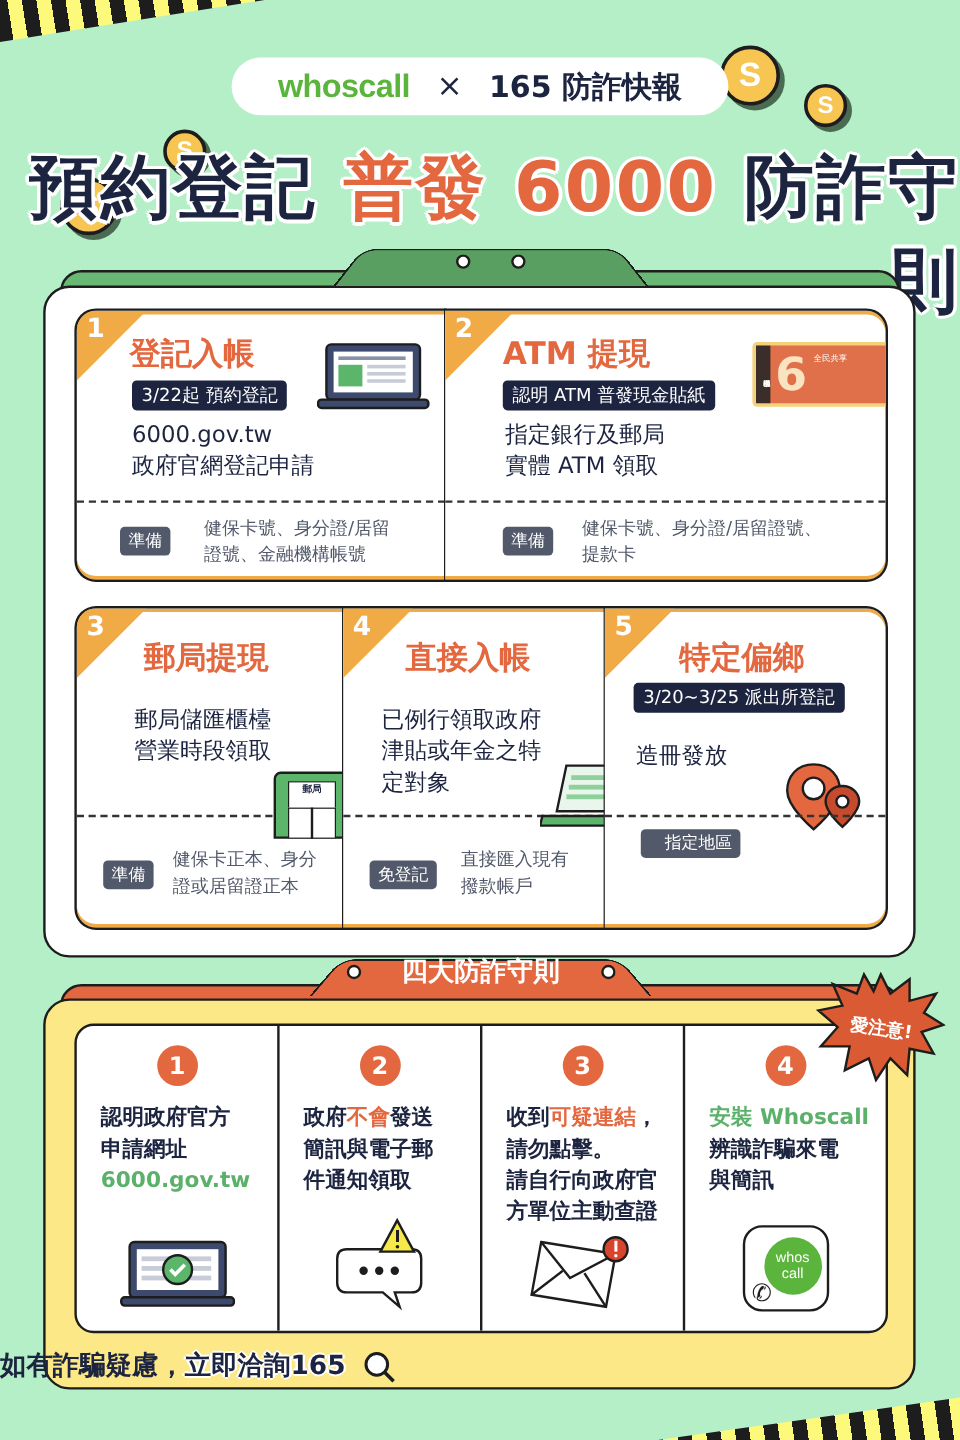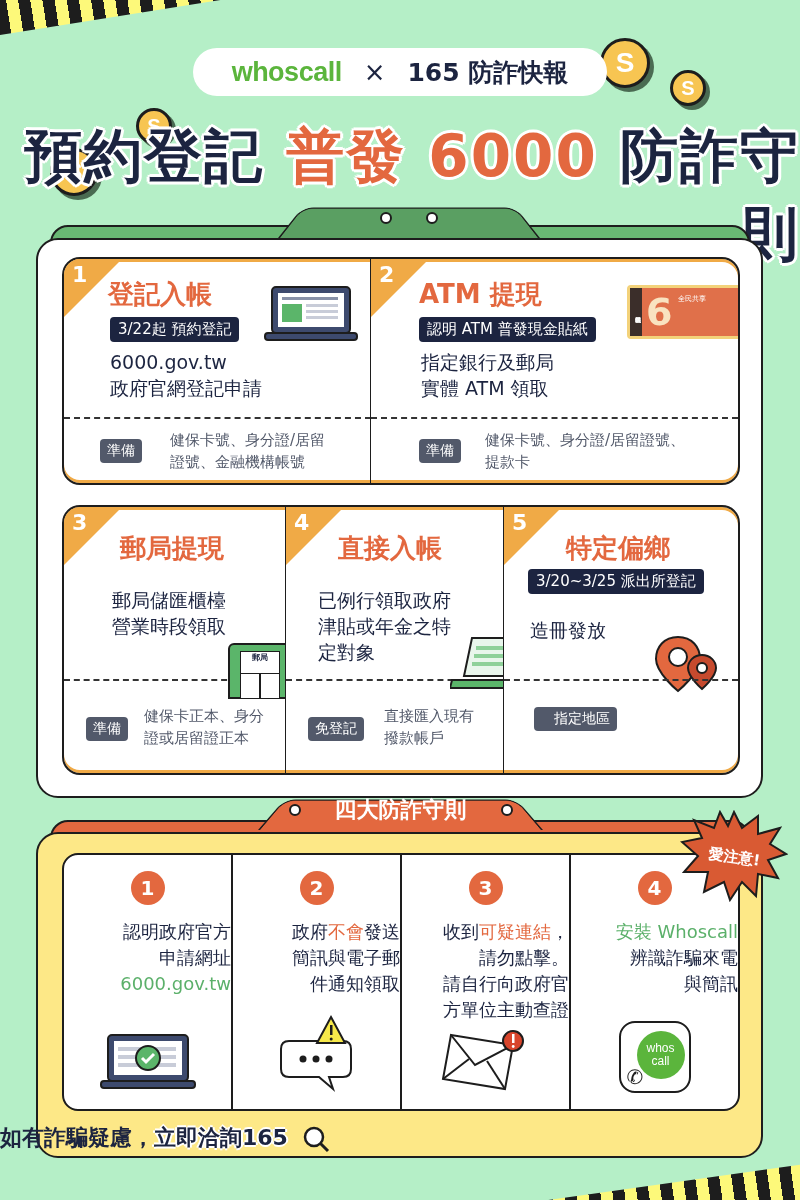--- a/index.html
+++ b/index.html
@@ -58,21 +58,21 @@
   .c5 { left: 503px; top: 505px; width: 237px; height: 270px; border-radius: 0 18px 18px 0; border-left: 1.5px solid #1d1d1d; }
   .c1, .c2, .c3, .c4, .c5 { box-shadow: 0 3px 0 #f0aa46 inset, 0 -3px 0 #f0aa46 inset; }
 
   
   .sec2-back { position: absolute; left: 50px; top: 820px; width: 700px; height: 40px; background: #e3683f; border: 2px solid #1d1d1d; border-radius: 18px 18px 0 0; }
   .sec2-wrap { position: absolute; left: 36px; top: 832px; width: 727px; height: 326px; background: #fde887; border: 2.5px solid #1d1d1d; border-radius: 22px; }
   .rules { position: absolute; left: 62px; top: 853px; width: 678px; height: 258px; background: #fff; border: 2.5px solid #1d1d1d; border-radius: 16px; display: flex; overflow: hidden; }
   .rule { flex: 1; position: relative; border-right: 2px solid #1d1d1d; padding: 16px 0 0 20px; }
   .rule:last-child { border-right: none; }
   .rule .circle { width: 34px; height: 34px; border-radius: 50%; background: #e3683f; color: #fff; font-weight: bold; font-size: 20px; display: flex; align-items: center; justify-content: center; margin: 0 auto 14px; position: relative; left: -10px; }
-  .rule .txt { font-size: 18px; line-height: 26px; font-weight: normal; color: #1c2440; text-align: right; }
+  .rule .txt { font-size: 18px; line-height: 26px; font-weight: bold; color: #1c2440; }
   .rule .txt .hl-green { color: #5bb06a; }
   .rule .txt .hl-orange { color: #e3683f; }
   .rule .icon { position: absolute; left: 50%; transform: translateX(-50%); bottom: 16px; }
 
   .starburst { position: absolute; left: 680px; top: 810px; width: 108px; height: 92px; }
   .footer-text { position: absolute; left: 0; top: 1123px; width: 800px; font-size: 22px; font-weight: bold; color: #1c2440; }
   .footer-text .outline { color: #1c2440; text-shadow: 2px 0 0 #fff, -2px 0 0 #fff, 0 2px 0 #fff, 0 -2px 0 #fff; }
 </style>
 </head>
 <body>
@@ -192,21 +192,21 @@
   <span class="title" style="left:62px;top:24px;">特定偏鄉</span>
   <span class="dark-badge" style="left:24px;top:62px;">3/20~3/25 派出所登記</span>
   <span class="body" style="left:26px;top:98px;margin-top:12px;">造冊發放</span>
   <svg style="position:absolute;left:150px;top:128px" width="66" height="58" viewBox="0 0 66 58">
     <path d="M24 2 C10 2 2 12 2 24 C2 38 24 56 24 56 C24 56 46 38 46 24 C46 12 38 2 24 2 Z" fill="#e3683f" stroke="#1d1d1d" stroke-width="2"></path>
     <circle cx="24" cy="22" r="9" fill="#fff" stroke="#1d1d1d" stroke-width="2"></circle>
     <path d="M48 20 C40 20 34 26 34 33 C34 42 48 54 48 54 C48 54 62 42 62 33 C62 26 56 20 48 20 Z" fill="#c64a2e" stroke="#1d1d1d" stroke-width="2"></path>
     <circle cx="48" cy="33" r="5" fill="#fff" stroke="#1d1d1d" stroke-width="2"></circle>
   </svg>
   <div class="dash" style="top:172px;"></div>
-  <span class="gray-badge" style="left:30px;top:200px;padding-left:20px;">指定地區</span>
+  <span class="gray-badge" style="left:30px;top:184px;padding-left:20px;">指定地區</span>
 </div>
 
 <div class="sec2-back"></div>
 <div class="sec2-wrap"></div>
 <div class="tab tab-red">
   <div class="trap"></div>
   <span class="dot"></span>
   <span class="label">四大防詐守則</span>
   <span class="dot"></span>
 </div>

